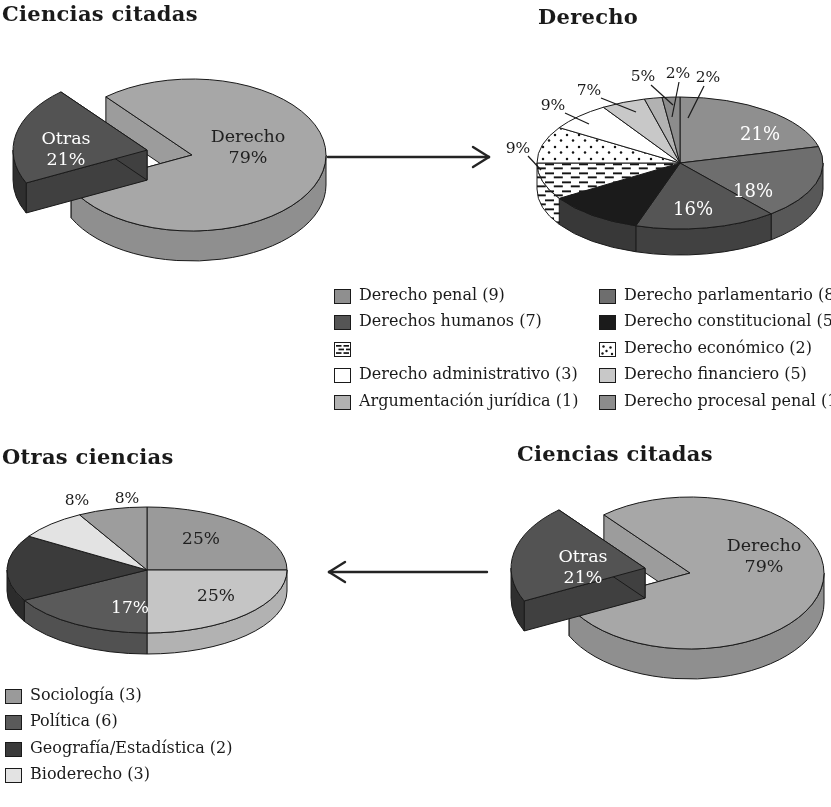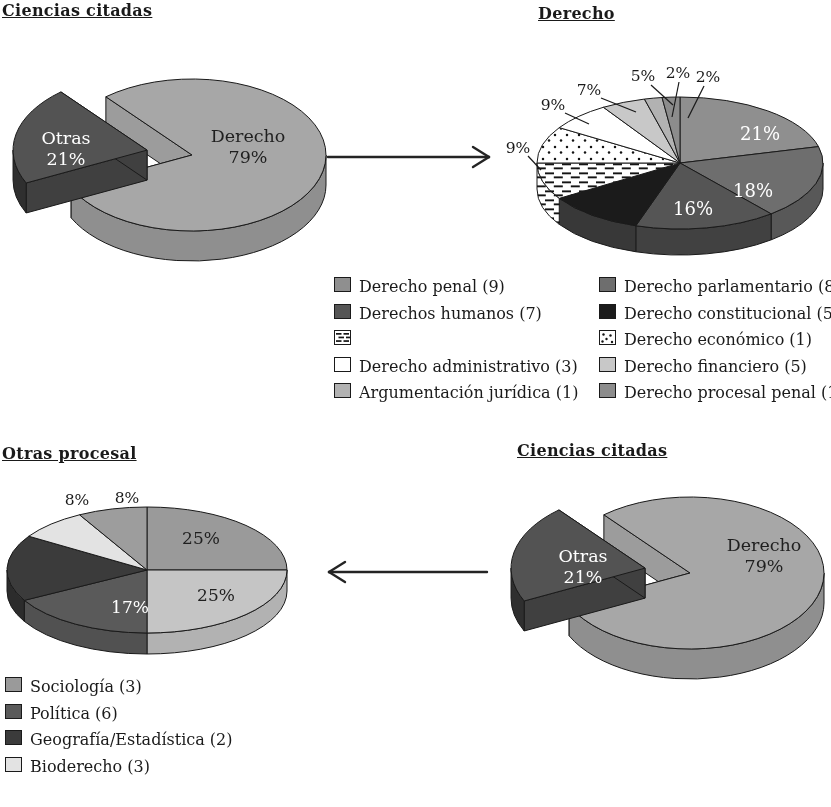--- a/index.html
+++ b/index.html
@@ -10,27 +10,26 @@
     height: 807px;
     background: #ffffff;
     font-family: "DejaVu Serif", serif;
     color: #1a1a1a;
     overflow: hidden;
   }
   #gfx { position:absolute; left:0; top:0; }
   .chart-title {
     position: absolute;
     font-weight: 700;
-    font-size: 16px;
+    font-size: 21px;
     letter-spacing: 0.3px;
     white-space: nowrap;
-    text-decoration: underline;
   }
   .legend { position: absolute; }
-  .legend-row { display: flex; align-items: flex-start; height: 26.6px; }
+  .legend-row { display: flex; align-items: flex-end; height: 26.6px; }
   .swatch {
     width: 17px; height: 15px;
     border: 1px solid #1a1a1a;
     margin-right: 8px;
     flex: none;
     background: #fff;
   }
   .legend-label { font-size: 16px; white-space: nowrap; }
 </style>
 </head>
@@ -169,21 +168,21 @@
       </g>
       <g>
         <line x1="487" y1="572" x2="329" y2="572" stroke="#242424" stroke-width="2.4" stroke-linecap="round"></line>
         <line x1="329" y1="572" x2="345" y2="562" stroke="#242424" stroke-width="2.4" stroke-linecap="round"></line>
         <line x1="329" y1="572" x2="345" y2="582" stroke="#242424" stroke-width="2.4" stroke-linecap="round"></line>
       </g>
     </svg>
 
   <div class="chart-title" id="title-0" style="left: 2px; top: 1px;">Ciencias citadas</div>
   <div class="chart-title" id="title-1" style="left: 538px; top: 4px;">Derecho</div>
-  <div class="chart-title" id="title-2" style="left: 2px; top: 444px;">Otras procesal</div>
+  <div class="chart-title" id="title-2" style="left: 2px; top: 444px;">Otras ciencias</div>
   <div class="chart-title" id="title-3" style="left: 517px; top: 441px;">Ciencias citadas</div>
 
   <div class="legend" id="legend-derecho-col0" style="left: 334px; top: 277px;">
       <div class="legend-row">
         <div class="swatch" style="background: rgb(143, 143, 143);"></div>
         <span class="legend-label">Derecho penal (9)</span>
       </div>
       <div class="legend-row">
         <div class="swatch" style="background: rgb(85, 85, 85);"></div>
         <span class="legend-label">Derechos humanos (7)</span>
@@ -217,21 +216,21 @@
         <span class="legend-label">Derecho constitucional (5)</span>
       </div>
       <div class="legend-row">
         <svg width="17" height="15" class="swatch">
           <circle cx="3.5" cy="3.5" r="1.2" fill="#141414"></circle>
           <circle cx="10.5" cy="4.5" r="1.2" fill="#141414"></circle>
           <circle cx="6.5" cy="8" r="1.2" fill="#141414"></circle>
           <circle cx="12" cy="11" r="1.2" fill="#141414"></circle>
           <circle cx="2.5" cy="10.5" r="1.2" fill="#141414"></circle>
         </svg>
-        <span class="legend-label">Derecho económico (1)</span>
+        <span class="legend-label">Derecho económico (2)</span>
       </div>
       <div class="legend-row">
         <div class="swatch" style="background: rgb(200, 200, 200);"></div>
         <span class="legend-label">Derecho financiero (5)</span>
       </div>
       <div class="legend-row">
         <div class="swatch" style="background: rgb(140, 140, 140);"></div>
         <span class="legend-label">Derecho procesal penal (1)</span>
       </div>
     </div>

